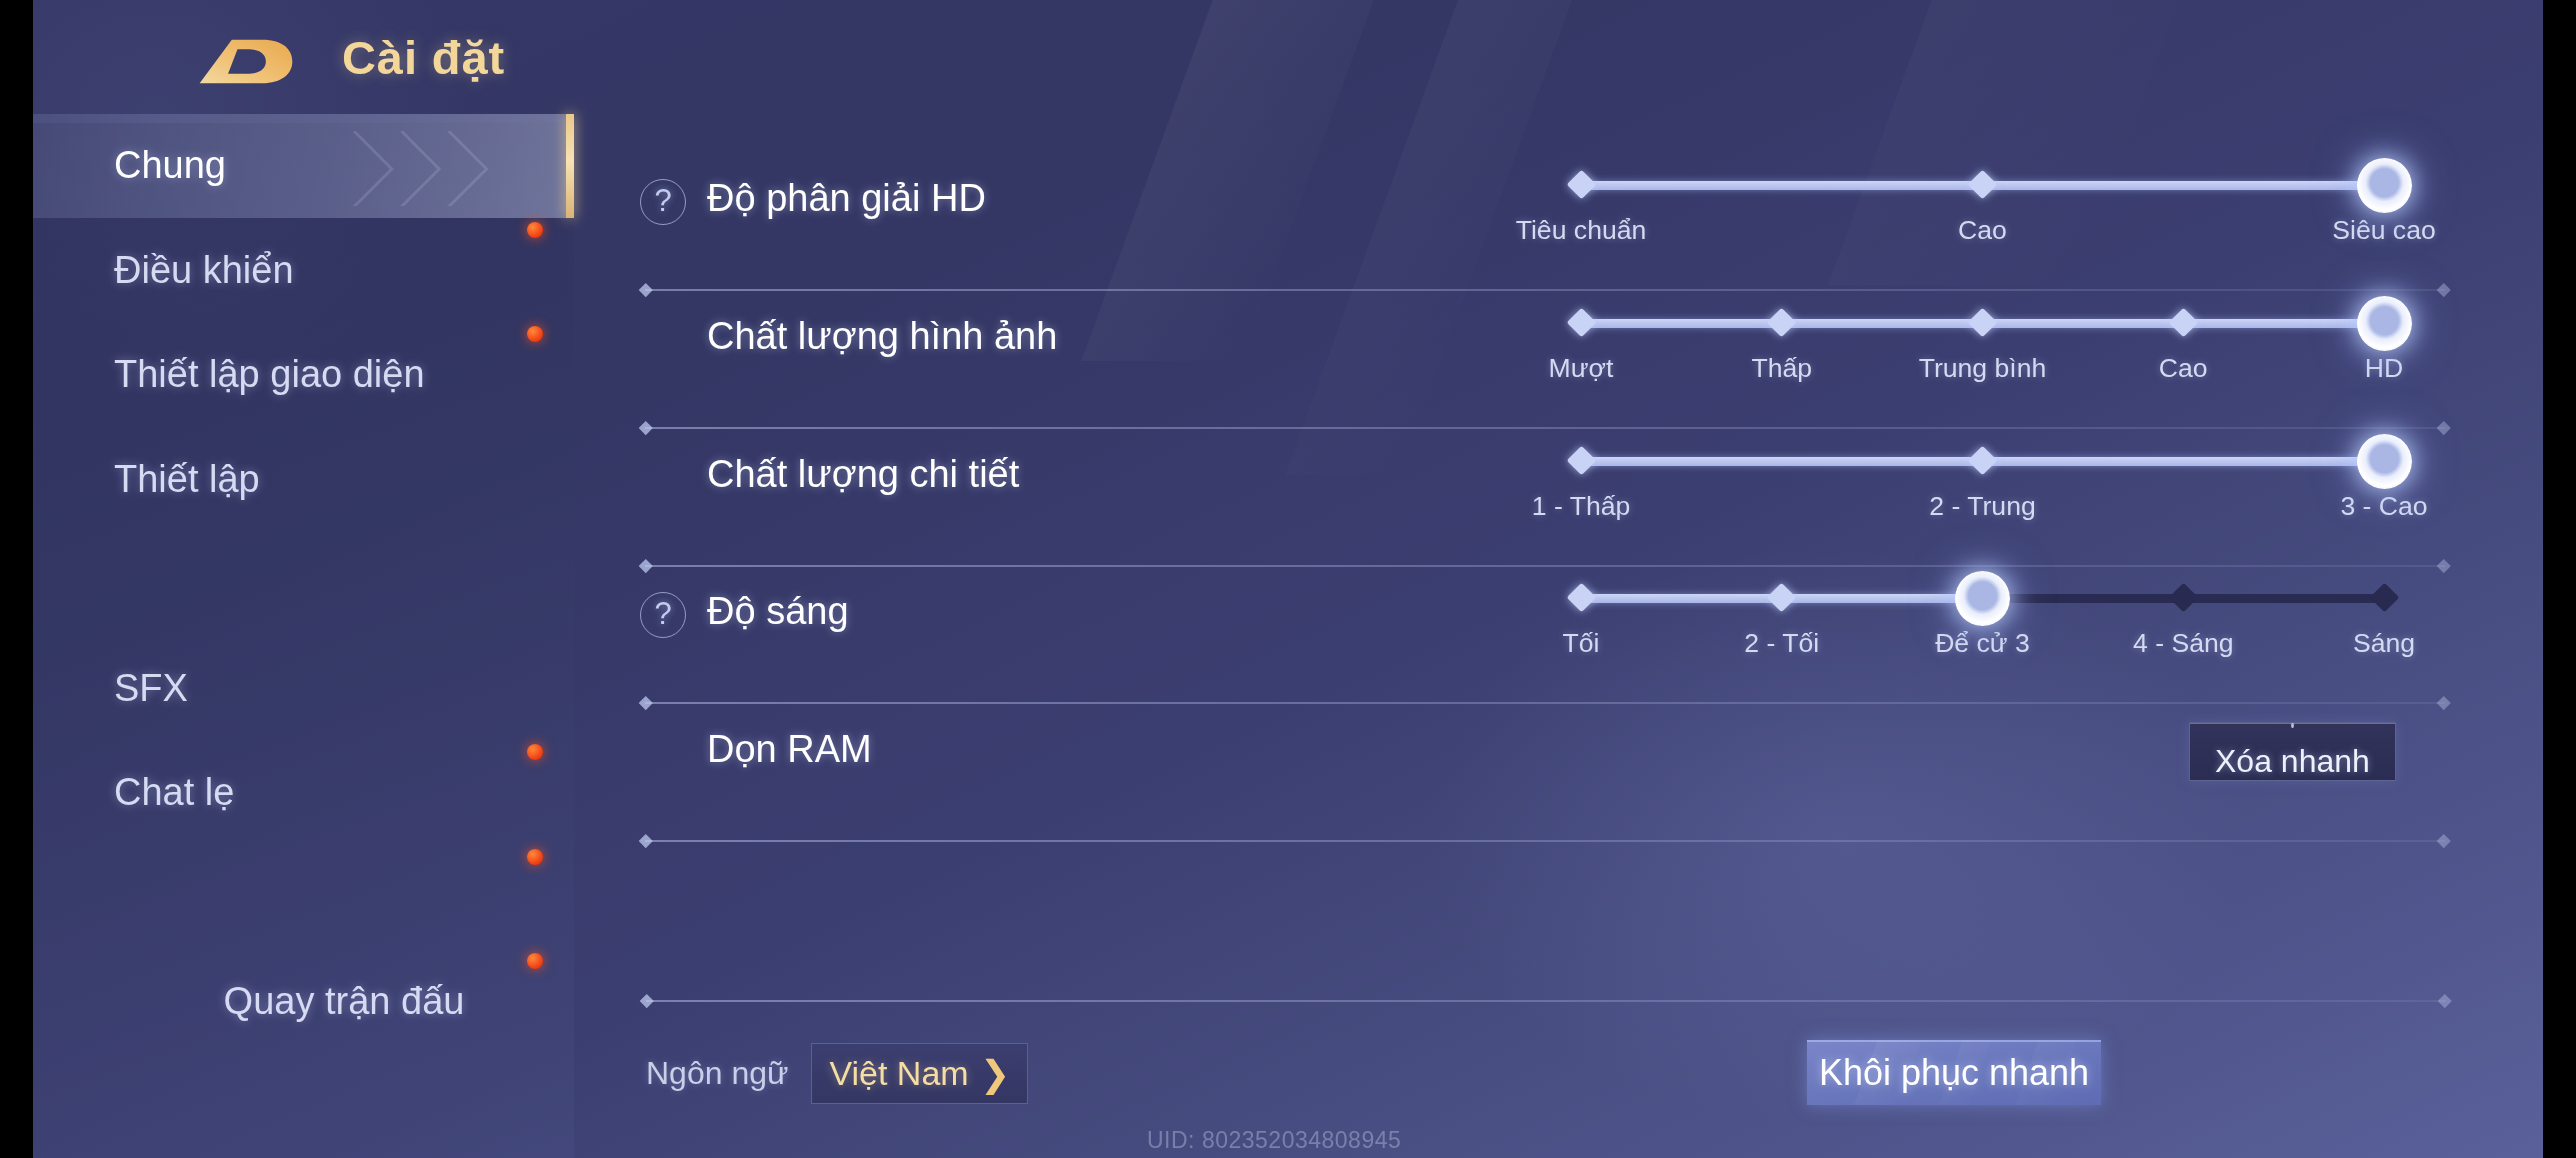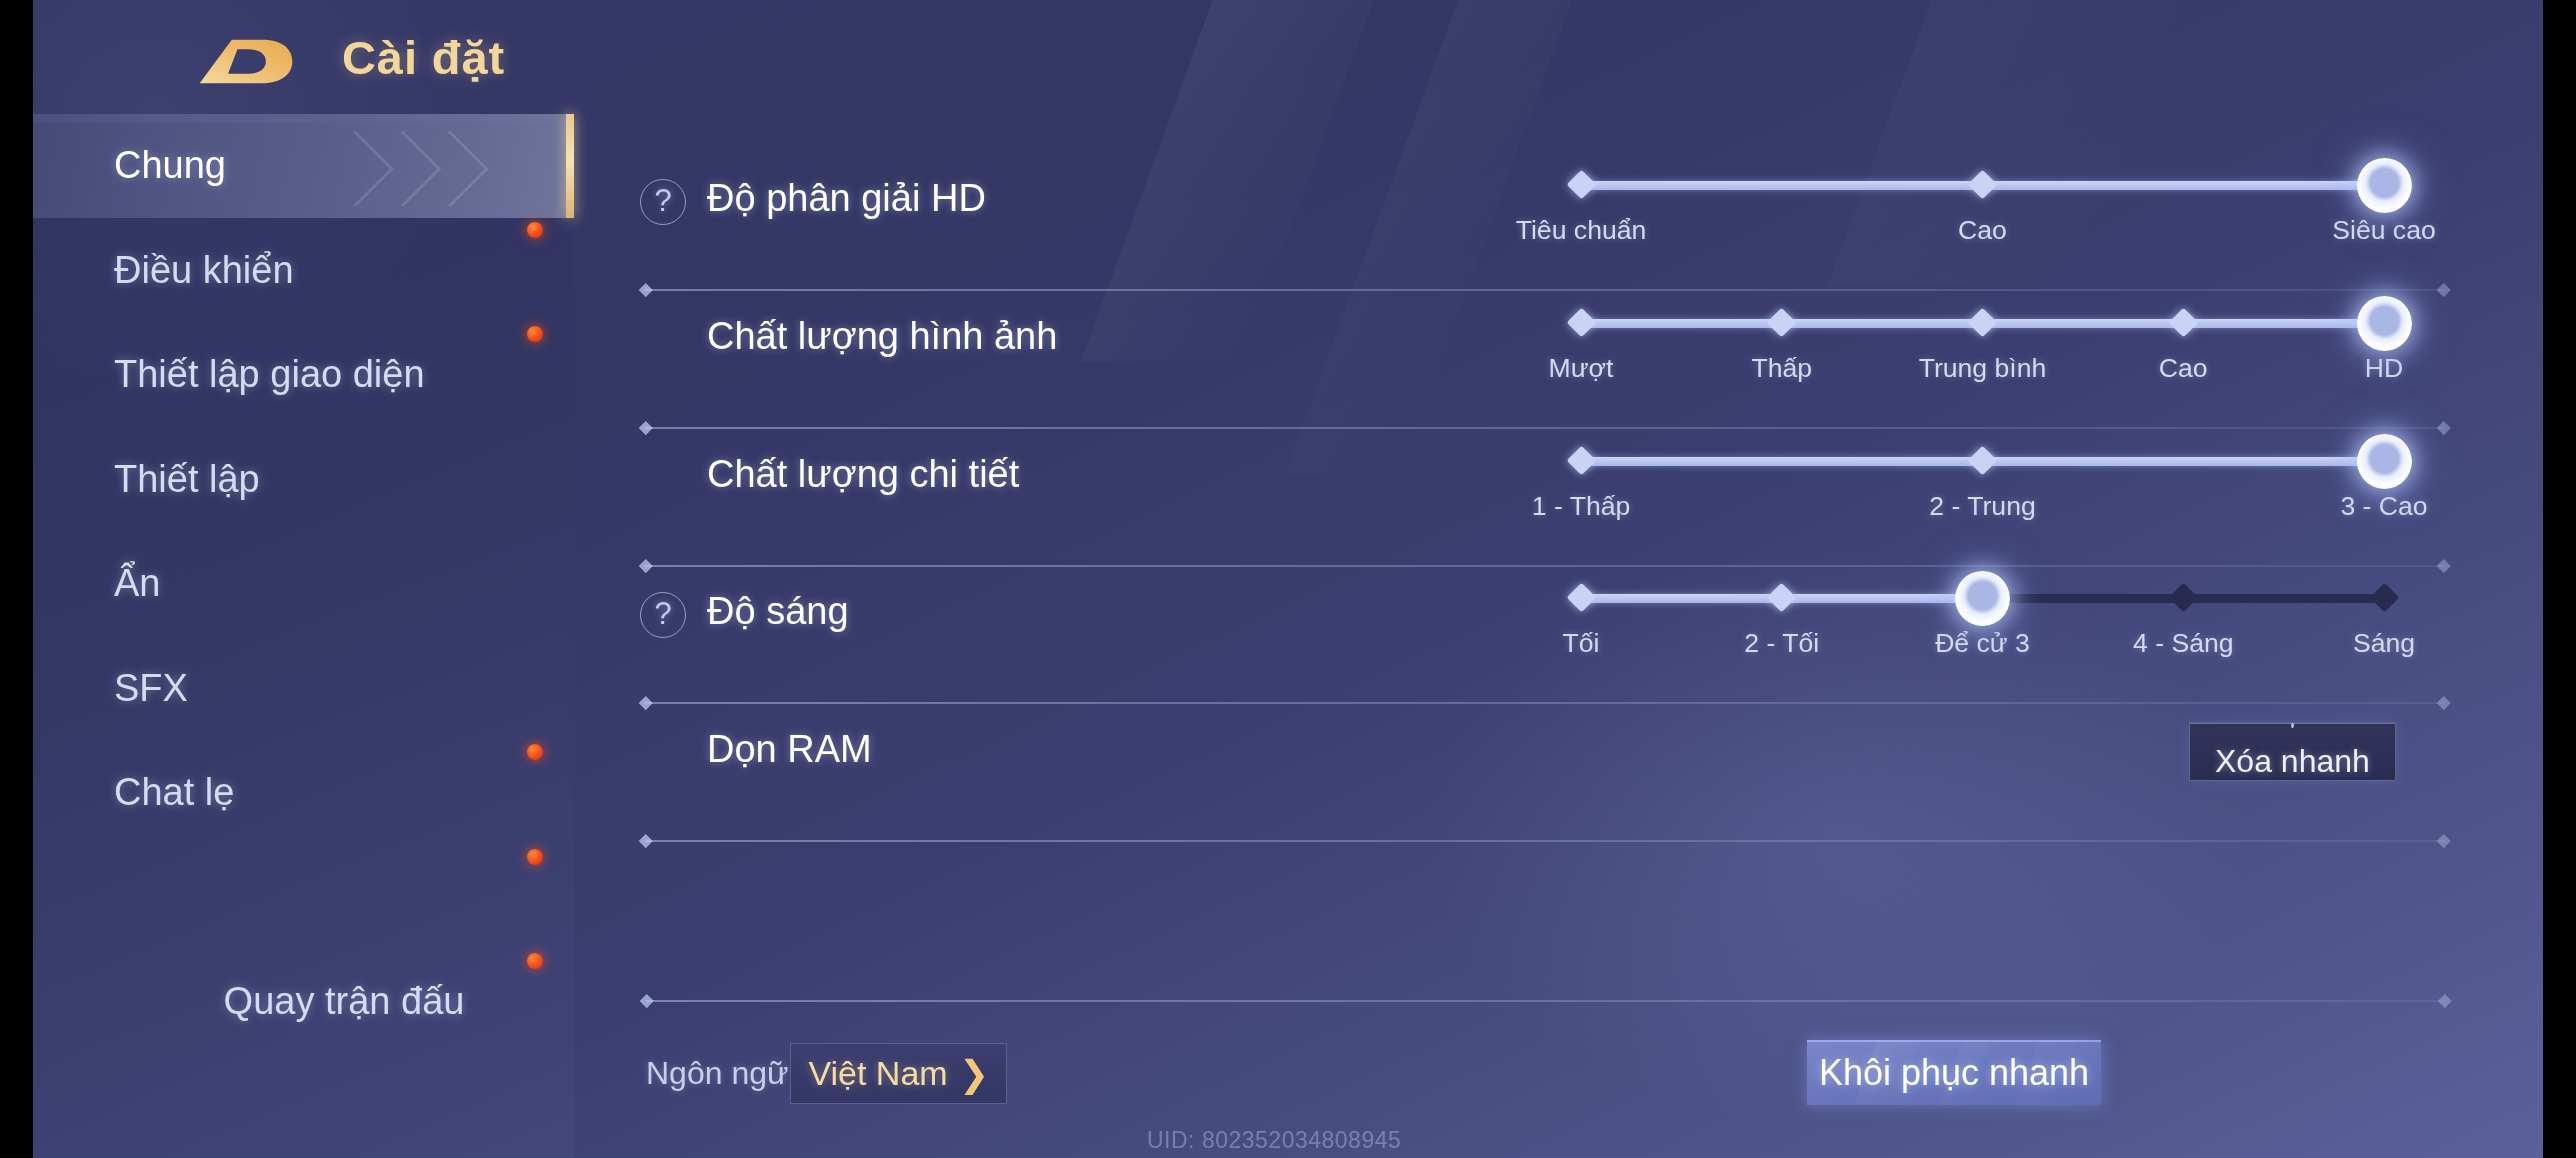--- a/index.html
+++ b/index.html
@@ -128,21 +128,21 @@
   .btn-clear {
     position: absolute; display: flex; align-items: center; gap: 15px;
     padding: 0 25px; height: 59px;
     background: linear-gradient(180deg, rgba(47,49,88,0.92), rgba(40,42,78,0.92));
     border: 0.9px solid rgba(150,162,210,0.45);
     box-shadow: 0 0.9px 0 rgba(170,185,235,0.45) inset, 0 0 11.4px rgba(120,140,210,0.25);
   }
   .btn-clear .txt { font-size: 32px; color: #eef1fb; text-shadow: 0 0 7.6px rgba(200,215,255,0.5); }
   .trash-ico { width: 25px; height: 30px; display: block; }
 
-  .lang-row { position: absolute; display: flex; align-items: center; gap: 2px; }
+  .lang-row { position: absolute; display: flex; align-items: center; gap: 23px; }
   .lang-label { font-size: 32px; color: #c9cfe8; text-shadow: 0 0 7.6px rgba(190,200,245,0.35); }
   .lang-btn {
     display: flex; align-items: center; gap: 11.4px; padding: 0 17px; height: 61px;
     background: linear-gradient(180deg,#3b3e70,#343763);
     border: 1.9px solid #5b608e;
   }
   .lang-btn .val { font-size: 34px; color: #f5dda4; text-shadow: 0 0 8.5px rgba(245,220,160,0.4); }
   .lang-btn .arr { font-size: 36px; color: #f0c87c; font-weight: bold; line-height: 1; }
 
   .btn-restore {
@@ -200,23 +200,20 @@
       <div class="side-item" style="top: 95px;">
         <span class="lbl">Điều khiển</span>
       </div>
       <div class="badge-dot" style="left: 494px; top: 99px;"></div>
       <div class="side-item" style="top: 199px;">
         <span class="lbl">Thiết lập giao diện</span>
       </div>
       <div class="badge-dot" style="left: 494px; top: 203px;"></div>
       <div class="side-item" style="top: 304px;">
         <span class="lbl">Thiết lập</span>
-      </div>
-      <div class="side-item" style="top: 408px;">
-        <span class="lbl">Ẩn</span>
       </div>
       <div class="side-item" style="top: 513px;">
         <span class="lbl">SFX</span>
       </div>
       <div class="side-item" style="top: 617px;">
         <span class="lbl">Chat lẹ</span>
       </div>
       <div class="badge-dot" style="left: 494px; top: 621px;"></div>
       <div class="badge-dot" style="left: 494px; top: 726px;"></div>
       <div class="side-item" style="top: 826px; justify-content: center;">

